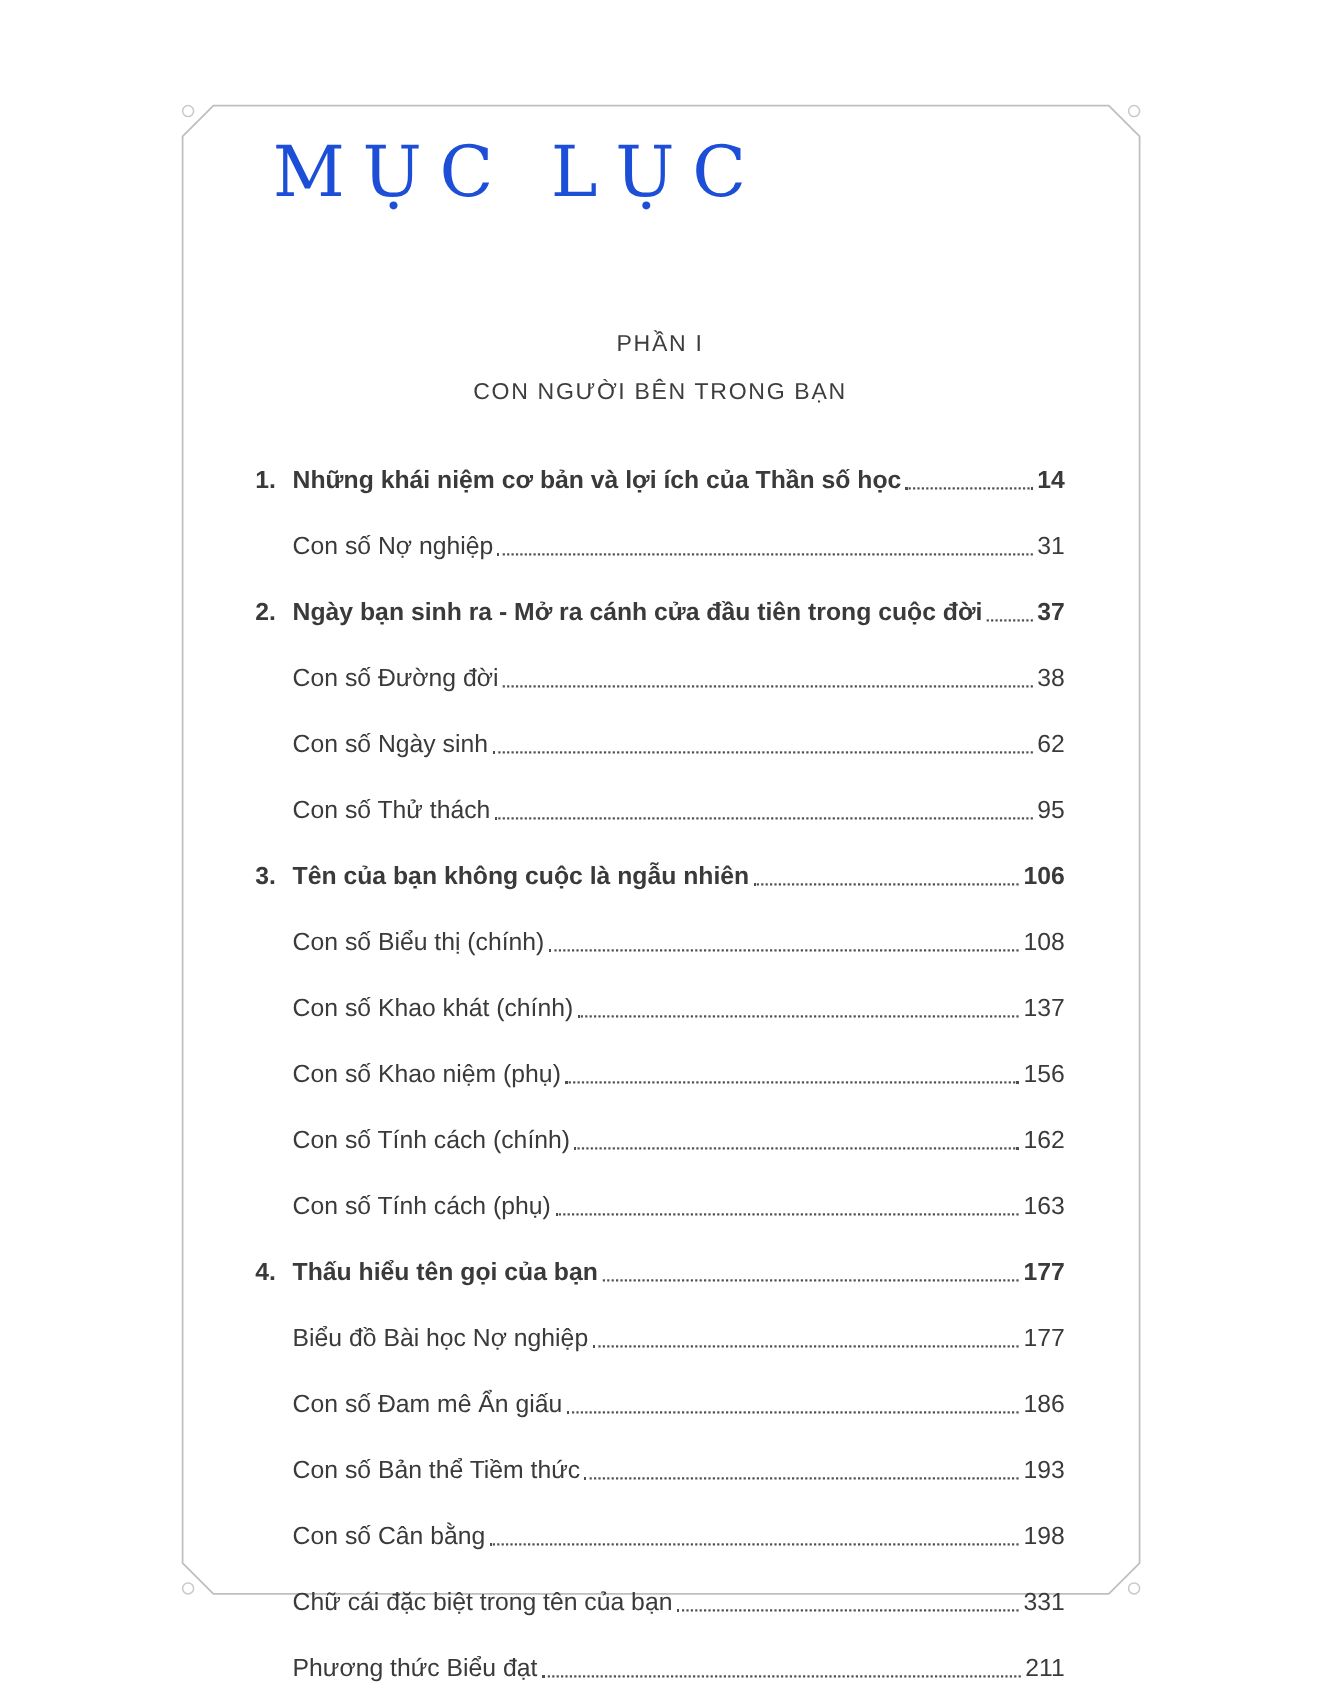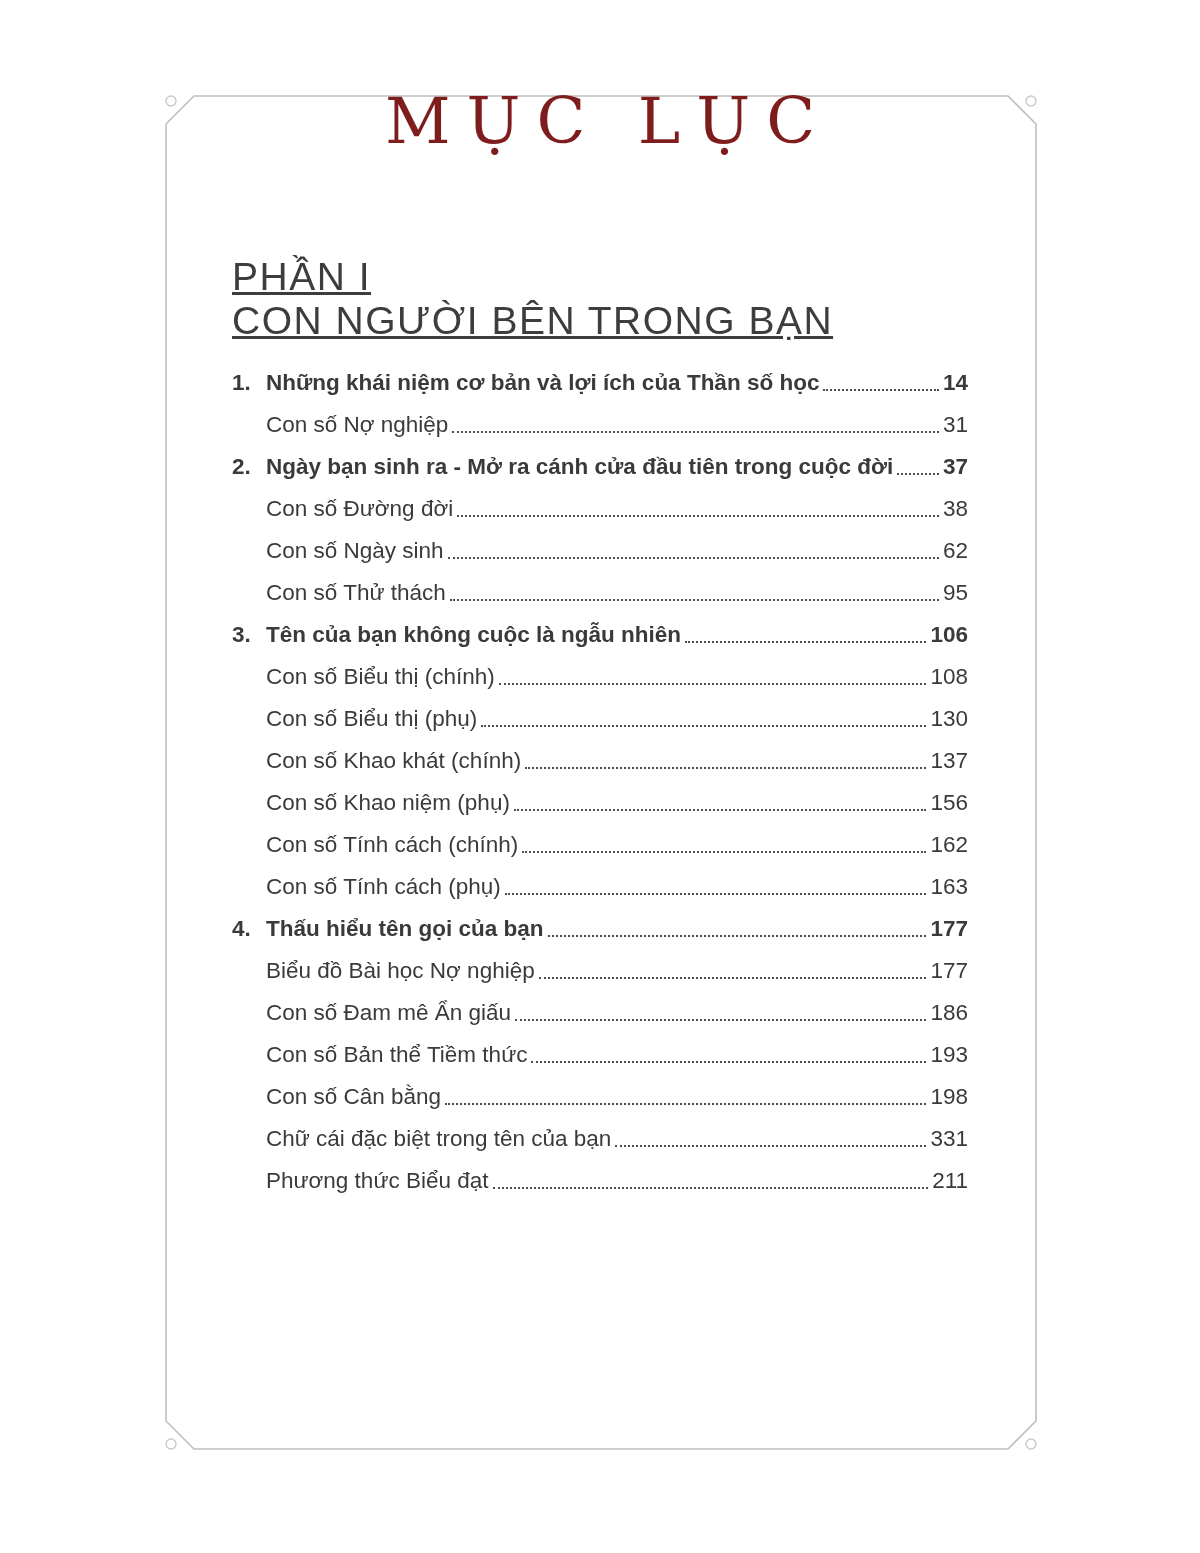--- a/index.html
+++ b/index.html
@@ -23,37 +23,36 @@
   }
 
   .content {
     position: absolute;
     left: 232px;
     top: 0;
     width: 736px;
   }
 
   .page-title {
-    margin-top: 84px;
-    text-align: center;
+    margin-top: 120px;
+    text-align: left;
     font-family: "DejaVu Serif", "Liberation Serif", serif;
     font-weight: 400;
     font-size: 64px;
     letter-spacing: 16px;
-    color: #7f1d1d;
+    color: #1d4ed8;
     text-indent: 16px; 
   }
 
   .part-heading, .part-subheading {
-    text-align: left;
+    text-align: center;
     color: #3d3d3d;
-    font-size: 39px;
+    font-size: 21px;
     letter-spacing: 1.5px;
     line-height: 38px;
-    text-decoration: underline;
   }
   .part-heading { margin-top: 100px; }
   .part-subheading { margin-top: 6px; }
 
   .toc { margin-top: 28px; color: #3a3a3a; }
 
   .row {
     display: flex;
     align-items: flex-end;
     font-size: 22.5px;
@@ -70,20 +69,21 @@
   .label { white-space: nowrap; }
   .dots {
     flex: 1 1 auto;
     min-width: 14px;
     border-bottom: 2.5px dotted #4f4f4f;
     margin: 0 4px 6px 4px;
   }
   .pg {
     white-space: nowrap;
     text-align: left;
+    margin-top: 18px;
   }
 </style>
 </head>
 <body>
 
 <div class="page">
 
   <svg class="frame-svg" viewBox="0 0 1200 1553" aria-hidden="true">
     <path d="M 194 96 H 1008 L 1036 124 V 1421 L 1008 1449 H 194 L 166 1421 V 124 Z" fill="none" stroke="#bfbfbf" stroke-width="1.6"></path>
     <g>
@@ -146,26 +146,20 @@
           <span class="pg">106</span>
         </div>
         <div class="row sub">
           <span class="num"></span>
           <span class="label">Con số Biểu thị (chính)</span>
           <span class="dots"></span>
           <span class="pg">108</span>
         </div>
         <div class="row sub">
           <span class="num"></span>
-          <span class="label">Con số Biểu thị (phụ)</span>
-          <span class="dots"></span>
-          <span class="pg">130</span>
-        </div>
-        <div class="row sub">
-          <span class="num"></span>
           <span class="label">Con số Khao khát (chính)</span>
           <span class="dots"></span>
           <span class="pg">137</span>
         </div>
         <div class="row sub">
           <span class="num"></span>
           <span class="label">Con số Khao niệm (phụ)</span>
           <span class="dots"></span>
           <span class="pg">156</span>
         </div>

